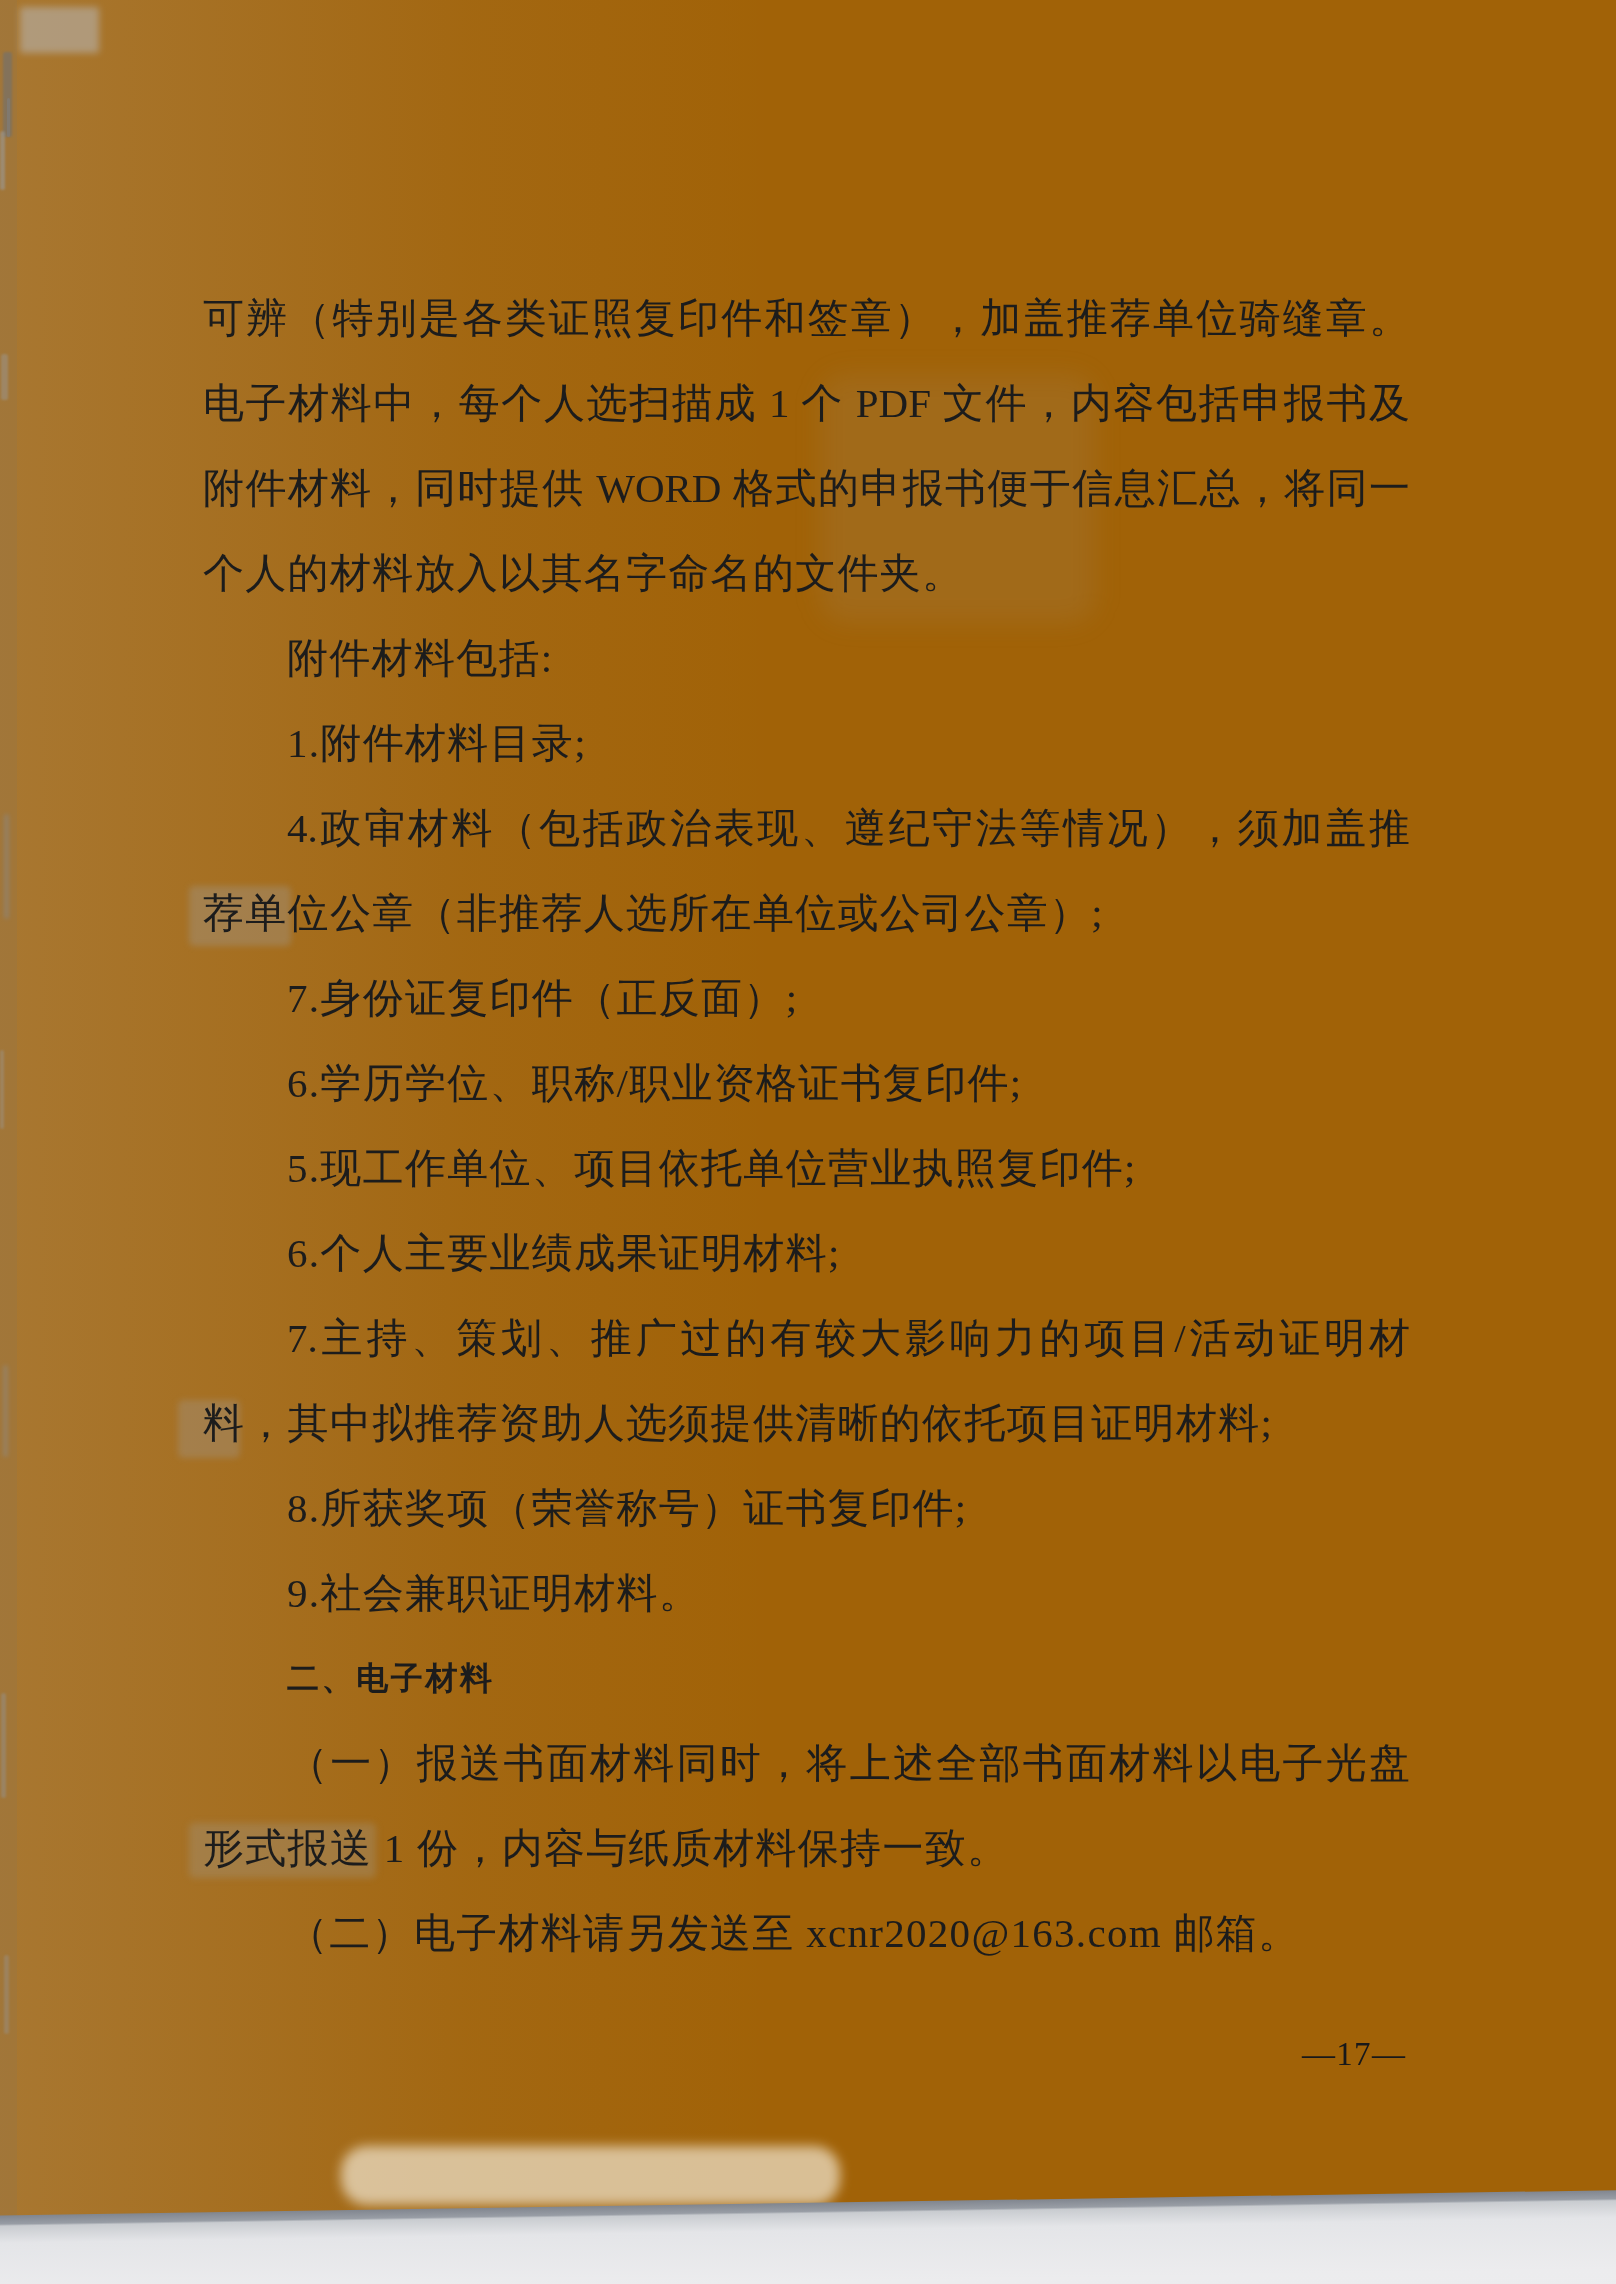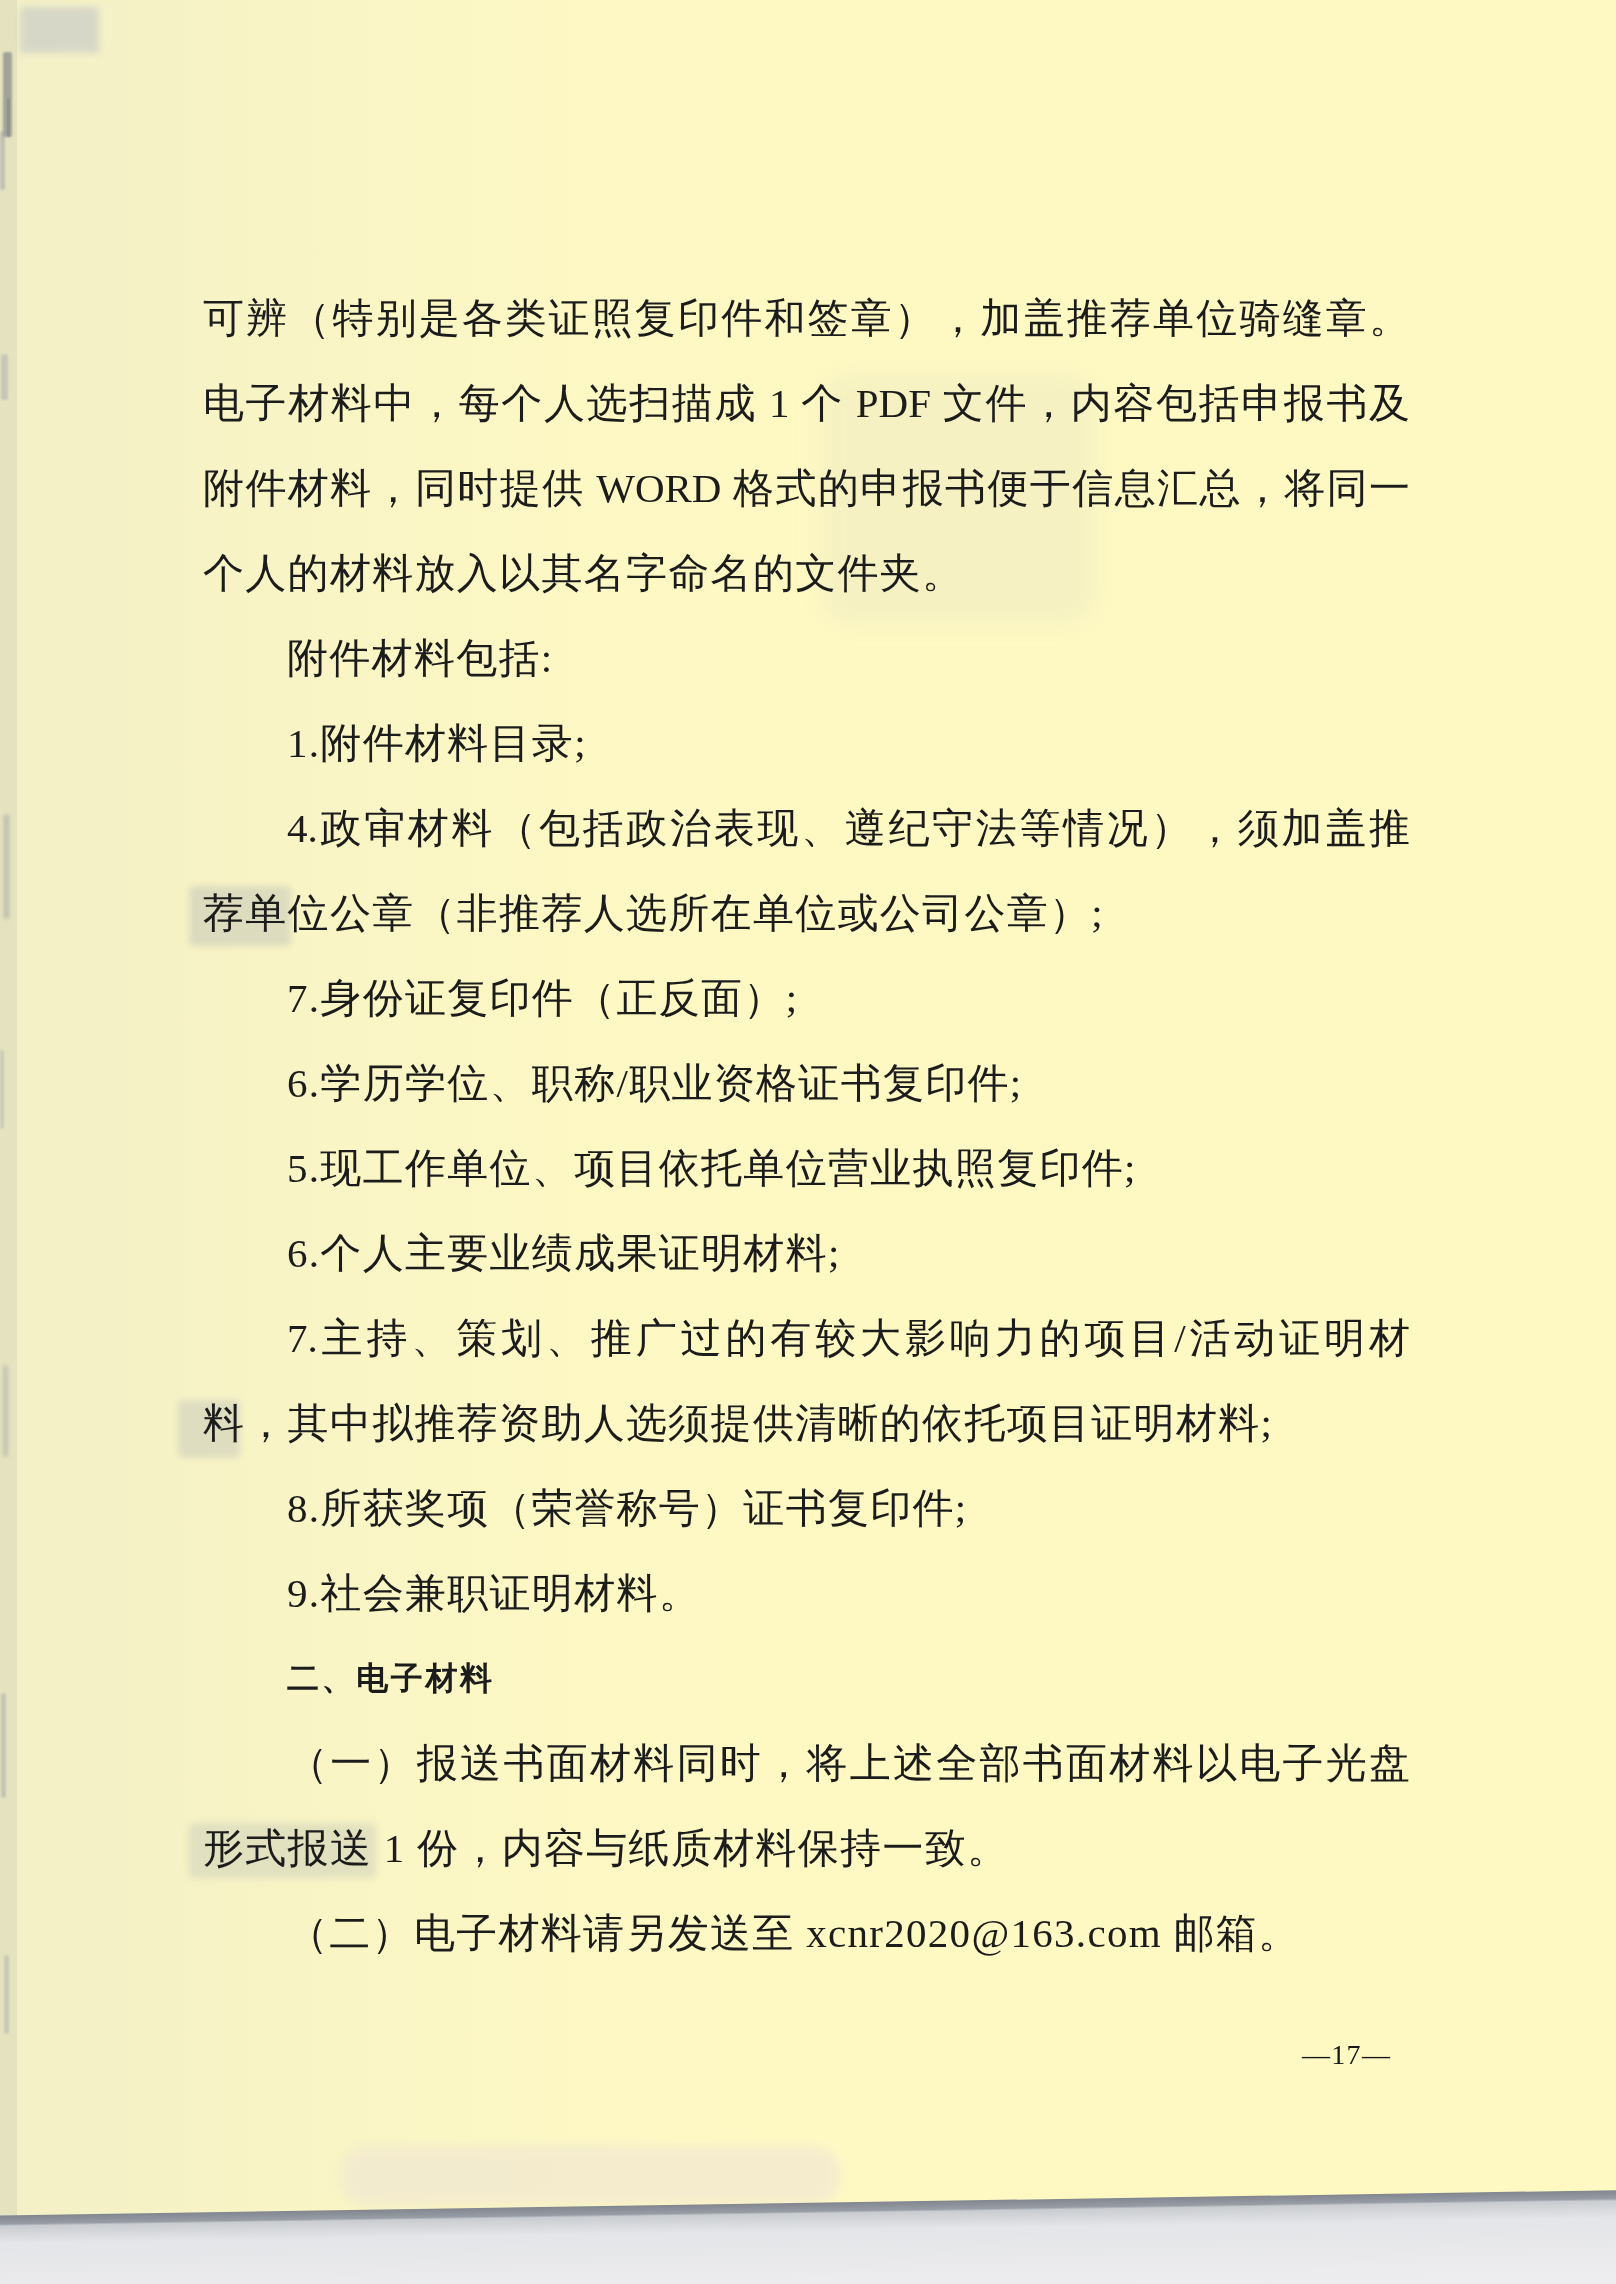--- a/index.html
+++ b/index.html
@@ -1,20 +1,20 @@
 <!DOCTYPE html>
 <html lang="zh" style="font-size:10.5px"><head>
 <meta charset="utf-8">
 <style>
   html,body{margin:0;padding:0;background:#ffffff;}
   .page{
     position:relative;
     width:1616px;
     height:2284px;
-    background:#fef9c3;
+    background:#a16207;
     overflow:hidden;
     font-family:"Liberation Serif","DejaVu Serif",serif;
     color:#1c1c1c;
   }
   
   .tint{
     position:absolute;left:0;top:0;width:48%;height:100%;
     background:linear-gradient(90deg, rgba(198,204,216,0.20), rgba(198,204,216,0.05) 60%, rgba(198,204,216,0));
     pointer-events:none;
   }
@@ -64,21 +64,21 @@
     text-justify:inter-character;
     letter-spacing:0;
   }
   .line.indent{text-indent:84px;}
   .line.heading{
     font-family:"DejaVu Sans","Liberation Sans",sans-serif;
     font-weight:700;font-size:32px;letter-spacing:2.6px;
   }
   .page-number{
     position:absolute;left:1302px;top:2035px;width:144px;
-    font-size:28px;letter-spacing:1.3px;line-height:39px;
+    font-size:33px;letter-spacing:1.3px;line-height:39px;
     color:#17181a;
   }
 </style>
 </head>
 <body>
 
 <div class="page">
   <div class="tint"></div>
   <div class="edge-band"></div>
   <div class="smudge s1"></div>

